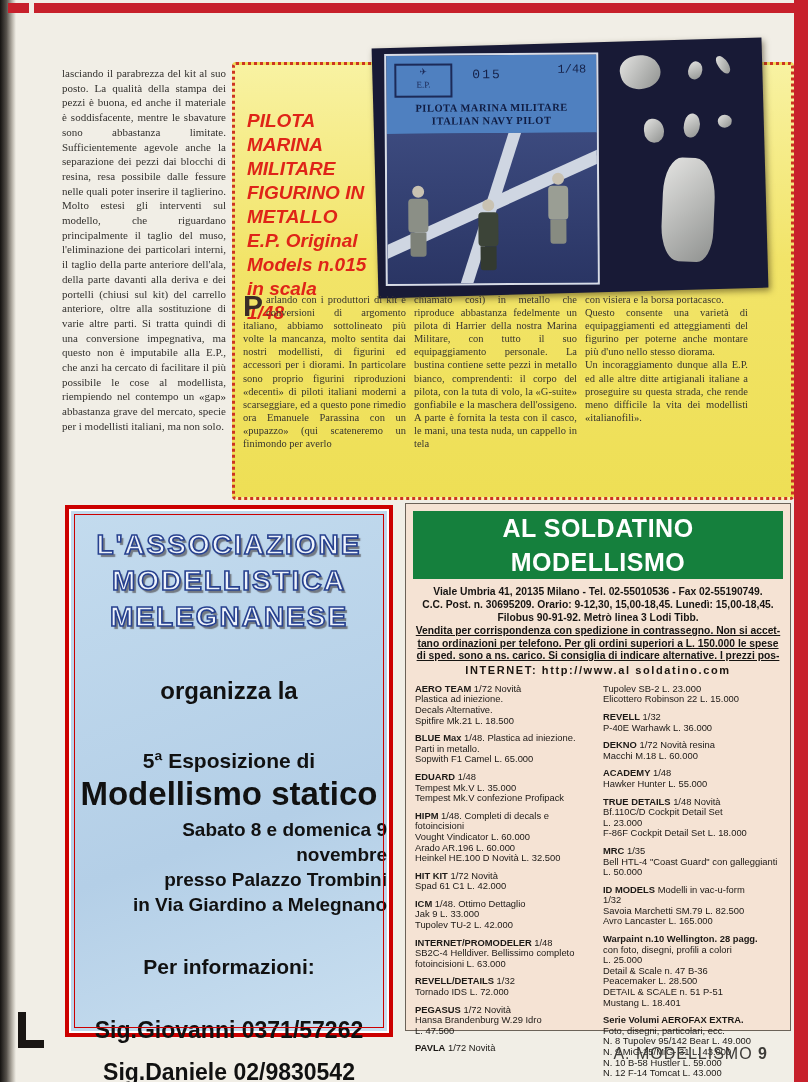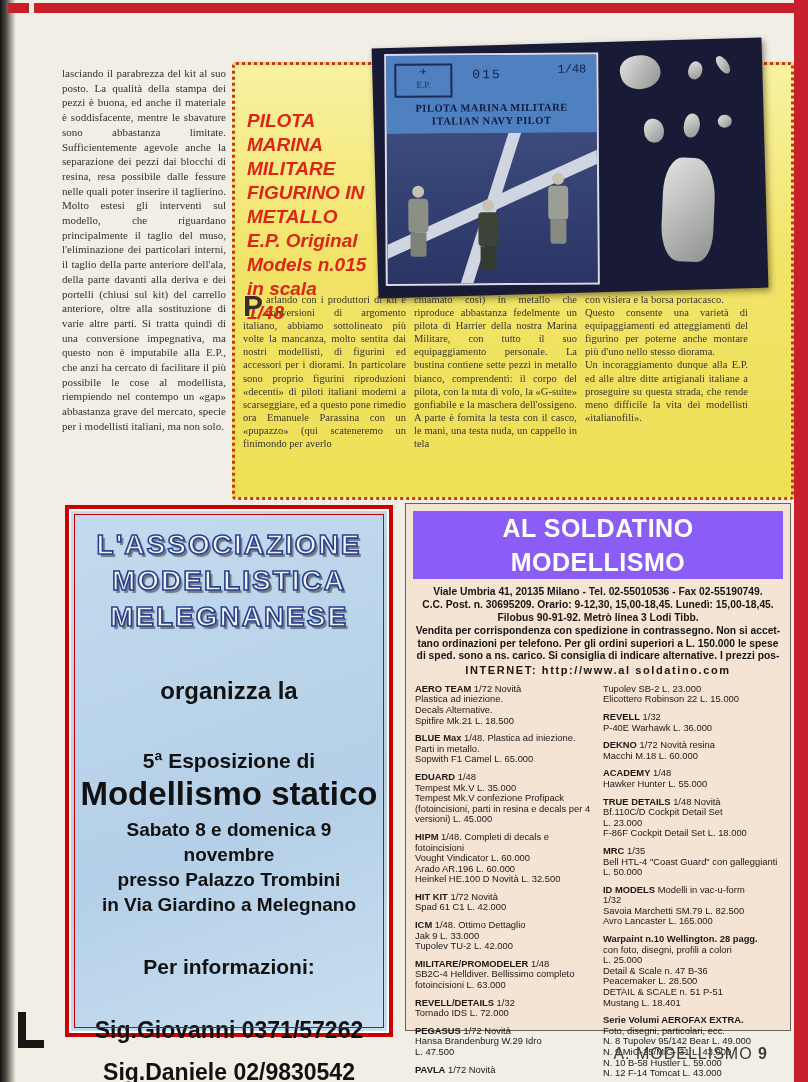--- a/index.html
+++ b/index.html
@@ -66,32 +66,32 @@
     background:#c00;padding:4px;box-sizing:border-box;}
   .assoc-inner{width:100%;height:100%;background:linear-gradient(160deg,#c3dbee 0%,#b4cfe7 60%,#c9dff0 100%);
     border:2px solid #fff;outline:1px solid #c00;outline-offset:-6px;box-sizing:border-box;
     text-align:center;font-family:"Liberation Sans",sans-serif;}
   .assoc-title{margin-top:16px;font-weight:800;font-size:28px;line-height:36px;letter-spacing:2px;
     color:#eef3fb;-webkit-text-stroke:1.6px #27418f;
     text-shadow:2.5px 2.5px 1px rgba(90,90,95,.75);}
   .assoc-organizes{margin-top:42px;font-size:24px;font-weight:bold;color:#111;}
   .assoc-ev1{margin-top:44px;font-size:21px;font-weight:bold;color:#111;text-align:center;}
   .assoc-ev2{margin-top:2px;font-size:33px;font-weight:800;color:#111;}
-  .assoc-dates{margin-top:4px;font-size:19px;line-height:25px;font-weight:bold;color:#111;}
+  .assoc-dates{margin-top:4px;font-size:19px;line-height:25px;font-weight:bold;color:#111;text-align:right;}
   .assoc-info{margin-top:38px;font-size:21px;font-weight:bold;color:#111;}
   .assoc-contacts{margin-top:30px;font-size:23px;line-height:42px;font-weight:bold;color:#111;}
   
   .shop{position:absolute;left:405px;top:503px;width:386px;height:528px;
     background:#f5e3d4;border:1px solid #6b6258;box-sizing:border-box;
     font-family:"Liberation Sans",sans-serif;}
-  .shop-header{margin:7px 7px 6px;background:#8b5cf6;color:#fff;text-align:center;
+  .shop-header{margin:7px 7px 6px;background:#15803d;color:#fff;text-align:center;
     font-weight:800;font-size:25px;line-height:34px;letter-spacing:.5px;}
   .shop-address{text-align:center;font-size:10.3px;line-height:13px;font-weight:bold;color:#161412;}
   .shop-terms{margin:1px 8px 0;text-align:center;font-size:10.3px;line-height:12.6px;
-    font-weight:bold;color:#161412;}
+    font-weight:bold;color:#161412;text-decoration:underline;}
   .shop-internet{text-align:center;font-size:11px;font-weight:bold;letter-spacing:1.6px;
     color:#1a1510;margin-top:1px;}
   .shop-cols{display:flex;gap:10px;padding:8px 9px 0;}
   .shop-col{width:50%;font-size:9.4px;line-height:10.6px;color:#1c1916;}
   .listing-item{margin-bottom:7px;}
   .listing-item .brand{font-weight:bold;}
 </style>
 </head>
 <body>
 
@@ -212,39 +212,38 @@
           <div>Spitfire Mk.21 L. 18.500</div>
         </div>
         <div class="listing-item">
           <div><span class="brand">BLUE Max</span> 1/48. Plastica ad iniezione. Parti in metallo.</div>
           <div>Sopwith F1 Camel  L. 65.000</div>
         </div>
         <div class="listing-item">
           <div><span class="brand">EDUARD</span> 1/48</div>
           <div>Tempest Mk.V L. 35.000</div>
           <div>Tempest Mk.V confezione Profipack</div>
-          <div>(fotoincisioni, parti in resina e decals per 4 versioni) L. 45.000</div>
         </div>
         <div class="listing-item">
           <div><span class="brand">HIPM</span> 1/48. Completi di decals e fotoincisioni</div>
           <div>Vought Vindicator L. 60.000</div>
           <div>Arado AR.196 L. 60.000</div>
           <div>Heinkel HE.100 D Novità L. 32.500</div>
         </div>
         <div class="listing-item">
           <div><span class="brand">HIT KIT</span> 1/72 Novità</div>
           <div>Spad 61 C1 L. 42.000</div>
         </div>
         <div class="listing-item">
           <div><span class="brand">ICM</span> 1/48. Ottimo Dettaglio</div>
           <div>Jak 9 L. 33.000</div>
           <div>Tupolev TU-2 L. 42.000</div>
         </div>
         <div class="listing-item">
-          <div><span class="brand">MILITARE/PROMODELER</span> 1/48</div>
+          <div><span class="brand">INTERNET/PROMODELER</span> 1/48</div>
           <div>SB2C-4 Helldiver. Bellissimo completo fotoincisioni L. 63.000</div>
         </div>
         <div class="listing-item">
           <div><span class="brand">REVELL/DETAILS</span> 1/32</div>
           <div>Tornado IDS L. 72.000</div>
         </div>
         <div class="listing-item">
           <div><span class="brand">PEGASUS</span> 1/72 Novità</div>
           <div>Hansa Brandenburg W.29 Idro</div>
           <div>L. 47.500</div>

